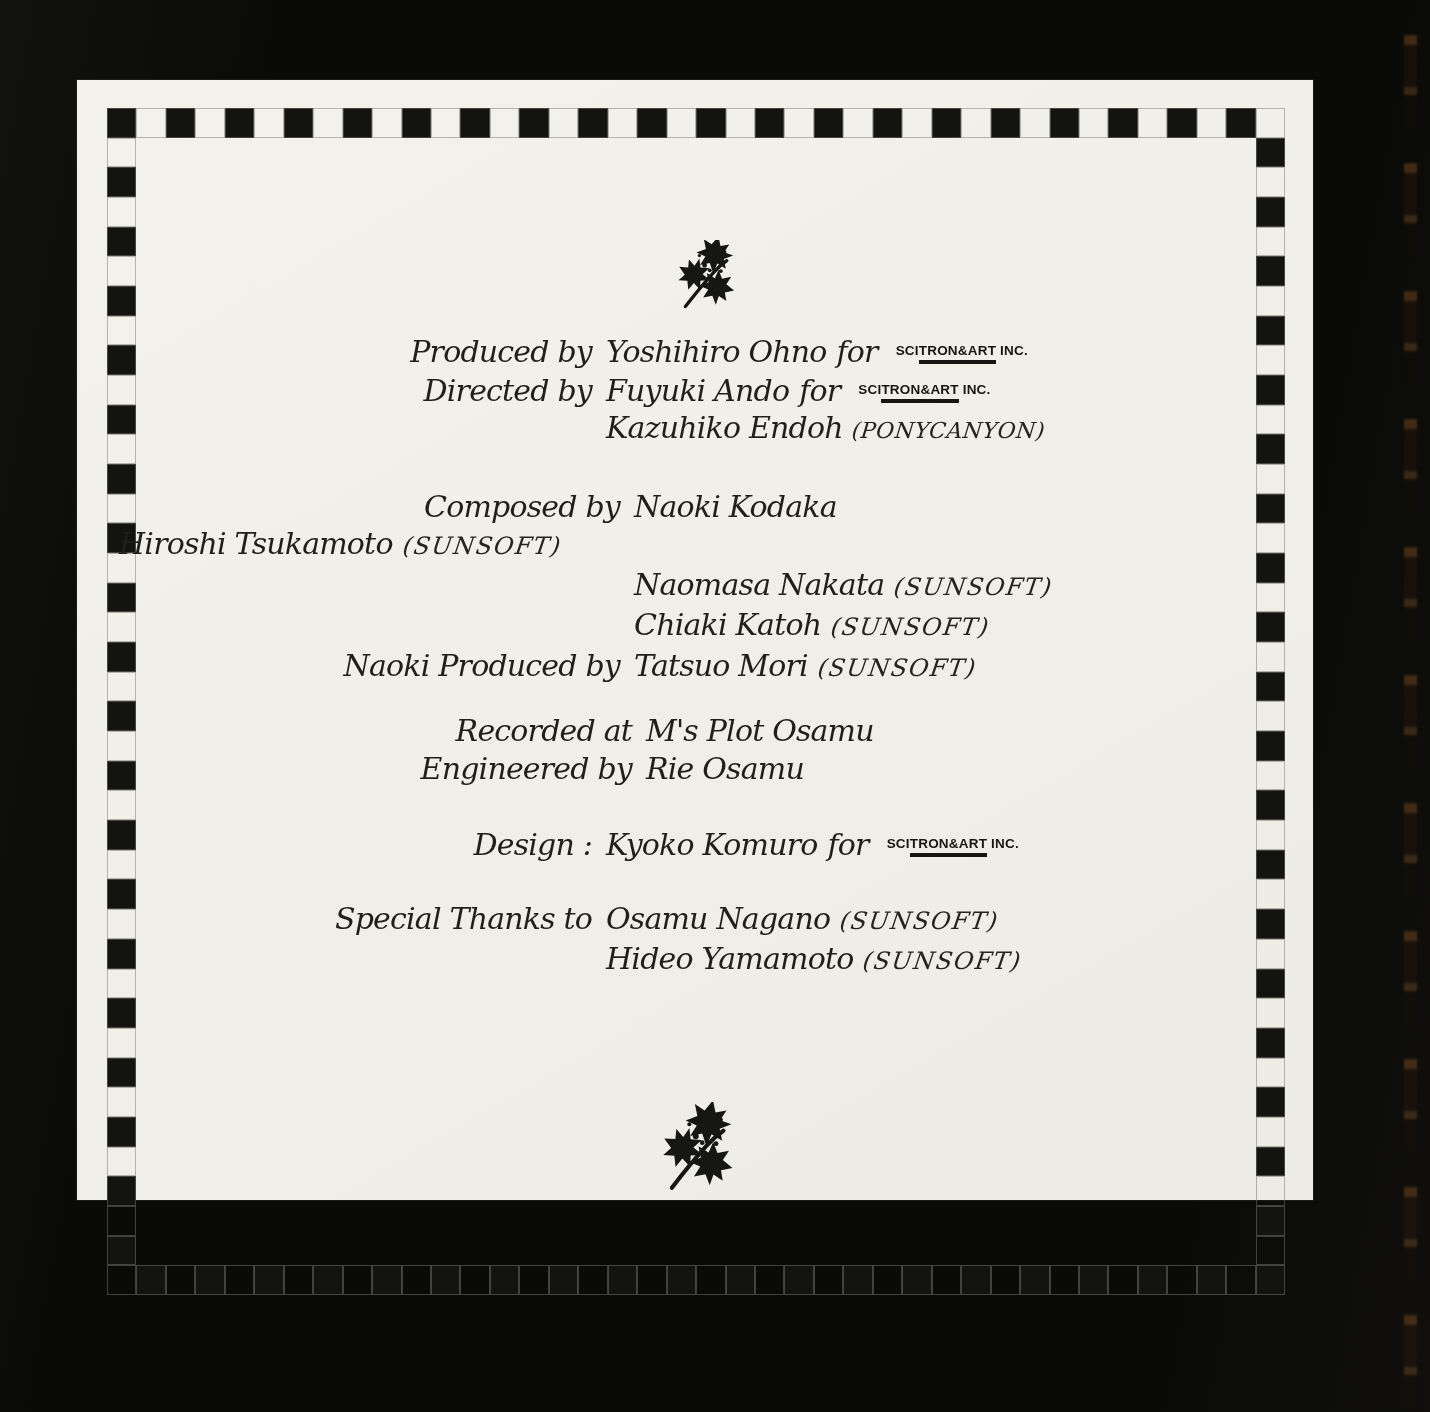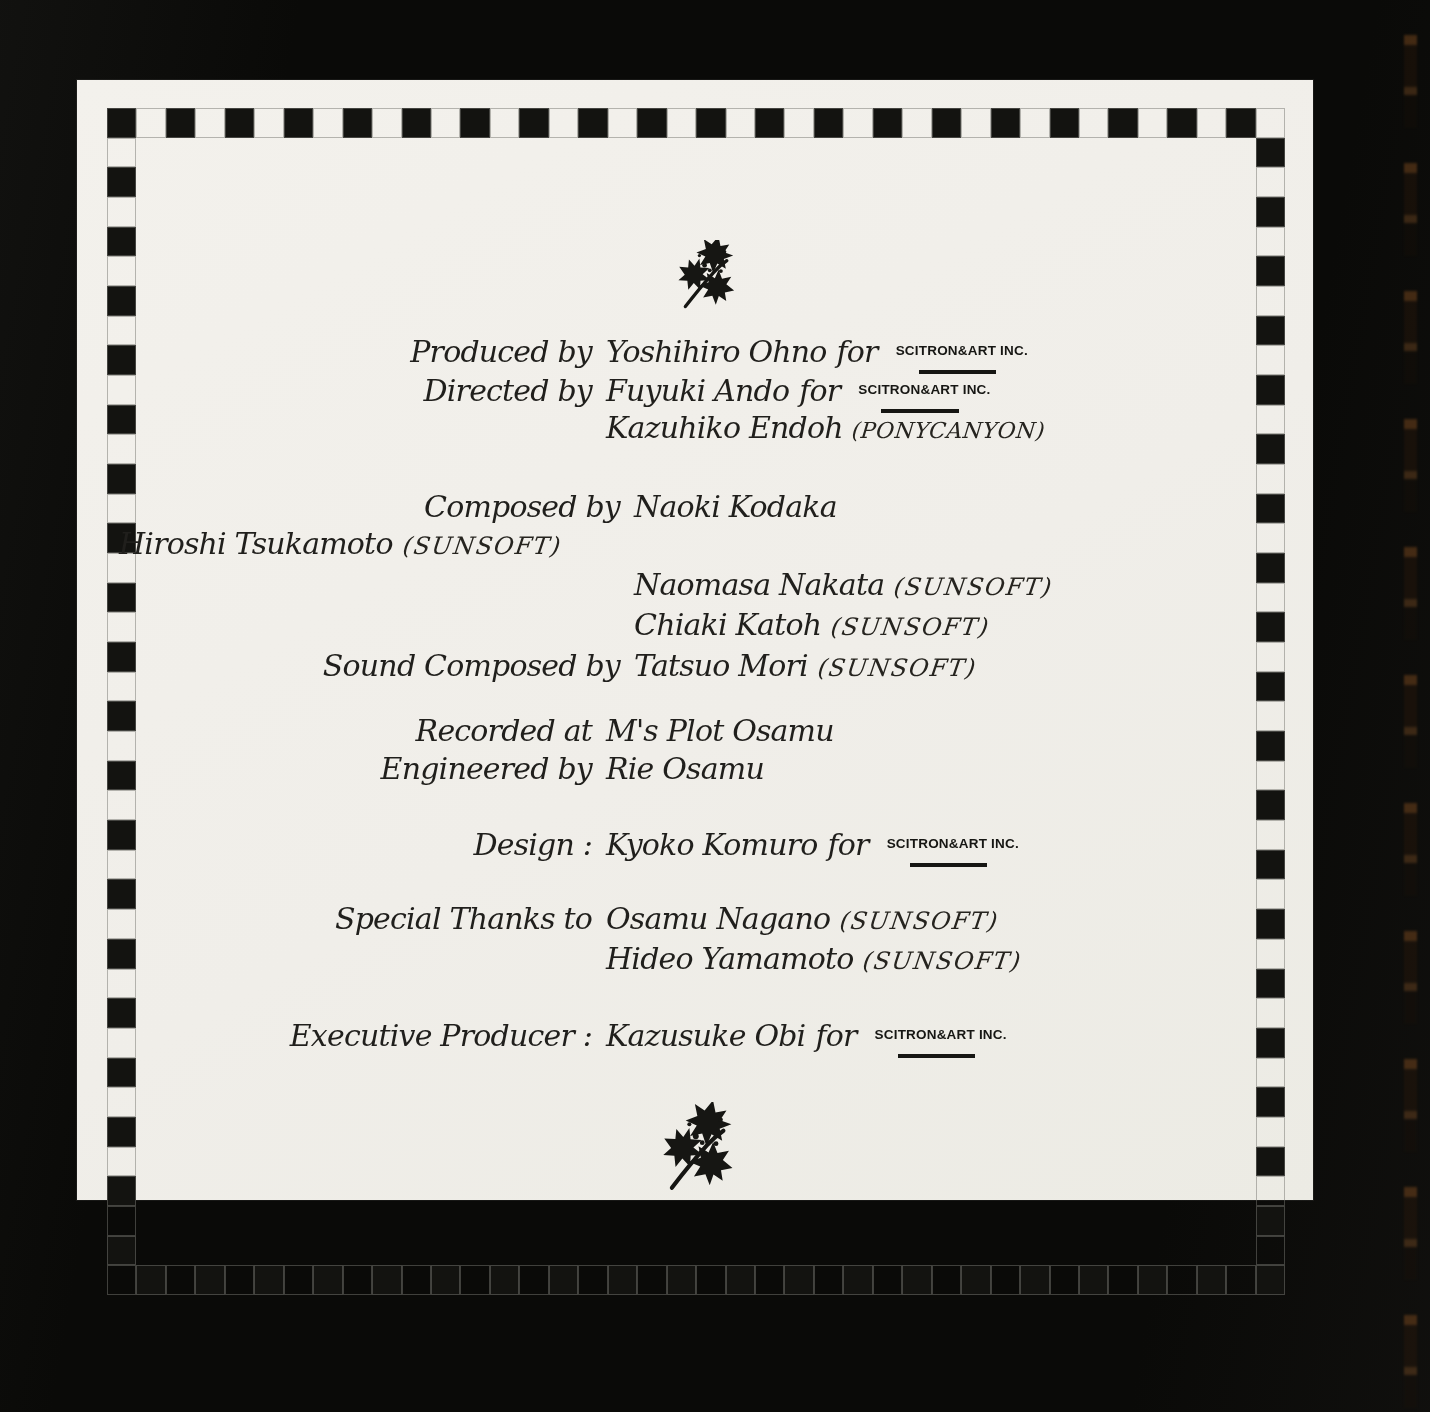--- a/index.html
+++ b/index.html
@@ -33,35 +33,35 @@
   .cw{background:transparent;}
 
   
   .credits{
     position:absolute;left:0;top:252px;width:100%;
     font-size:30px;line-height:37.5px;letter-spacing:-0.8px;
     font-style:italic;color:var(--ink,#201f1c);
   }
   .credit-group + .credit-group{margin-top:36px;}
   .credits .credit-group:nth-child(2){margin-top:38px;padding-left:28px;}
-  .credits .credit-group:nth-child(3){margin-top:25px;}
+  .credits .credit-group:nth-child(3){margin-top:25px;padding-left:40px;}
   .credits .credit-group:nth-child(4){margin-top:38px;}
   .credits .credit-group:nth-child(5){margin-top:36px;}
   .credits .credit-group:nth-child(6){margin-top:35px;}
   .credit-line{display:flex;align-items:baseline;white-space:nowrap;}
   .c-label{flex:0 0 515px;text-align:right;}
   .c-value{padding-left:14px;text-align:left;}
   .c-conn{margin-left:10px;text-align:center;}
   .brand{white-space:nowrap;}
   .brand-scitron{
     font-family:"Liberation Sans",sans-serif;font-style:normal;font-weight:bold;
     font-size:13.5px;letter-spacing:.2px;vertical-align:7px;margin-left:18px;
     color:#161613;
   }
-  .sc-mid{border-bottom:4px solid #161613;padding-bottom:12px;}
+  .sc-mid{border-bottom:4px solid #161613;padding-bottom:2px;}
   .brand-sunsoft{
     display:inline-block;transform:skewX(-8deg);
     font-size:24px;letter-spacing:1.5px;margin-left:10px;color:#26241f;
   }
   .brand-pony{
     display:inline-block;transform:skewX(-6deg);
     font-size:22px;letter-spacing:.5px;margin-left:9px;color:#26241f;
   }
 
   
@@ -293,21 +293,21 @@
           </div>
           <div class="credit-line">
             <span class="c-label"></span>
             <span class="c-value"><span class="c-name">Naomasa Nakata</span><span class="brand brand-sunsoft">(SUNSOFT)</span></span>
           </div>
           <div class="credit-line">
             <span class="c-label"></span>
             <span class="c-value"><span class="c-name">Chiaki Katoh</span><span class="brand brand-sunsoft">(SUNSOFT)</span></span>
           </div>
           <div class="credit-line">
-            <span class="c-label">Sound Composed by</span>
+            <span class="c-label">Naoki Produced by</span>
             <span class="c-value"><span class="c-name">Tatsuo Mori</span><span class="brand brand-sunsoft">(SUNSOFT)</span></span>
           </div>
         </div>
         <div class="credit-group">
           <div class="credit-line">
             <span class="c-label">Recorded at</span>
             <span class="c-value"><span class="c-name">M's Plot Osamu</span></span>
           </div>
           <div class="credit-line">
             <span class="c-label">Engineered by</span>
@@ -321,26 +321,20 @@
           </div>
         </div>
         <div class="credit-group">
           <div class="credit-line">
             <span class="c-label">Special Thanks to</span>
             <span class="c-value"><span class="c-name">Osamu Nagano</span><span class="brand brand-sunsoft">(SUNSOFT)</span></span>
           </div>
           <div class="credit-line">
             <span class="c-label"></span>
             <span class="c-value"><span class="c-name">Hideo Yamamoto</span><span class="brand brand-sunsoft">(SUNSOFT)</span></span>
-          </div>
-        </div>
-        <div class="credit-group">
-          <div class="credit-line">
-            <span class="c-label">Executive Producer :</span>
-            <span class="c-value"><span class="c-name">Kazusuke Obi</span><span class="c-conn">for</span><span class="brand brand-scitron"><span class="sc-pre">SCI</span><span class="sc-mid">TRON&amp;ART</span><span class="sc-post"> INC.</span></span></span>
           </div>
         </div>
       </div>
 
     <svg class="ornament ornament-bottom" viewBox="0 0 100 100" aria-hidden="true">
       <path class="stem" d="M14,90 Q34,64 52,44 Q60,35 70,28"></path>
       <path transform="translate(52,20) rotate(15)" d="M0,-26 L6,-14 L17,-19 L13,-7 L26,-6 L15,2 L21,14 L8,10 L6,24 L-2,12 L-14,18 L-10,5 L-23,3 L-12,-5 L-18,-17 L-6,-13 Z"></path>
       <path transform="translate(26,48) rotate(-60) scale(0.9)" d="M0,-26 L6,-14 L17,-19 L13,-7 L26,-6 L15,2 L21,14 L8,10 L6,24 L-2,12 L-14,18 L-10,5 L-23,3 L-12,-5 L-18,-17 L-6,-13 Z"></path>
       <path transform="translate(56,62) rotate(105) scale(0.95)" d="M0,-26 L6,-14 L17,-19 L13,-7 L26,-6 L15,2 L21,14 L8,10 L6,24 L-2,12 L-14,18 L-10,5 L-23,3 L-12,-5 L-18,-17 L-6,-13 Z"></path>
       <circle cx="40" cy="34" r="3.2"></circle>

